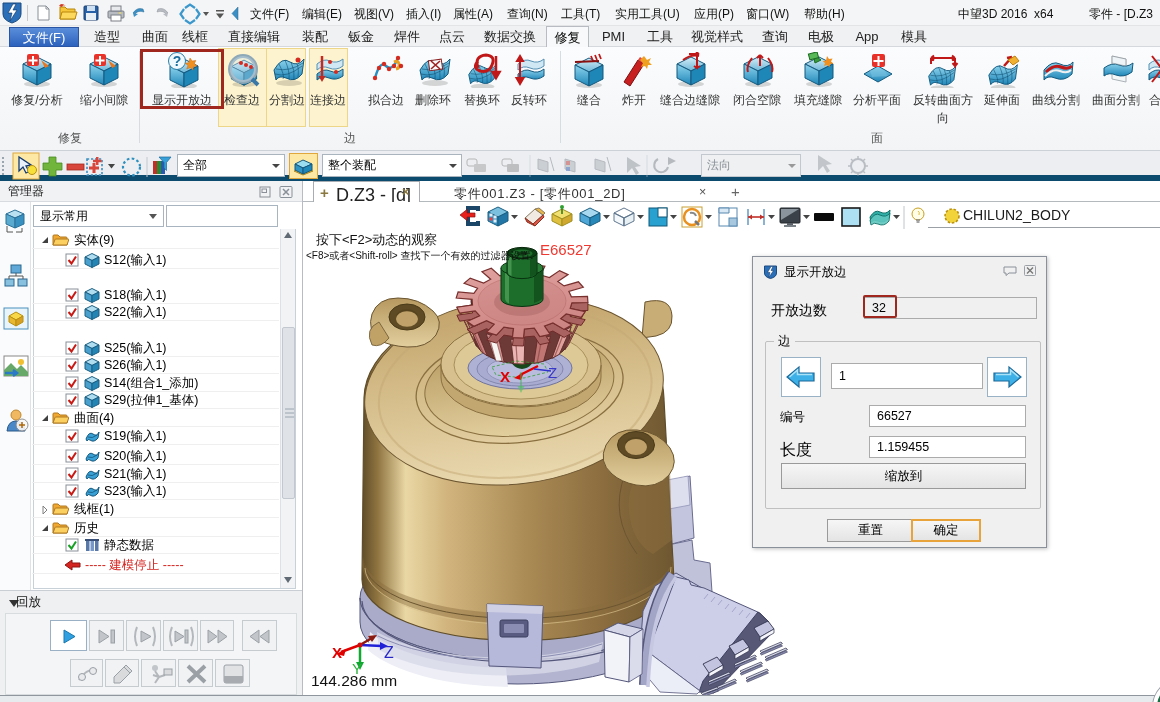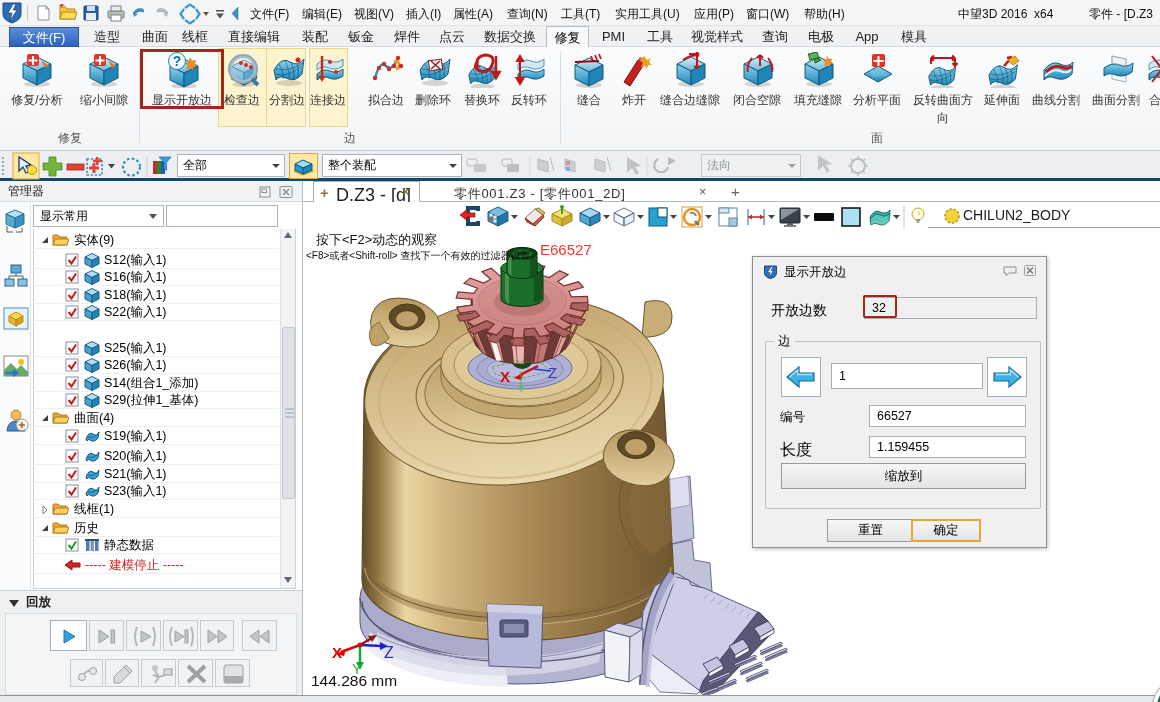--- a/index.html
+++ b/index.html
@@ -16,21 +16,21 @@
 #activetab{position:absolute;top:0px;height:21px;background:#f8f9fa;border:1px solid #b8bcc2;border-bottom:none;line-height:21px;font-size:13px;text-align:center;}
 
 #ribbon{position:absolute;left:0;top:47px;width:1160px;height:104px;background:linear-gradient(#fbfcfd,#f2f4f6);border-bottom:1px solid #ccd1d7;}
 .rgroup-sep{position:absolute;top:4px;height:92px;width:1px;background:#d8dbdf;}
 .rlabel{position:absolute;top:45px;width:70px;text-align:center;font-size:12px;color:#333;}
 .glabel{position:absolute;top:83px;text-align:center;font-size:12px;color:#555;}
 .ricon{position:absolute;top:5px;}
 .ylight{position:absolute;top:1px;height:79px;background:#fdf4cf;border:1px solid #eed689;}
 #redrect{position:absolute;left:140px;top:2px;width:84px;height:60px;border:3px solid #9f271e;}
 
-#toolrow{position:absolute;left:0;top:151px;width:1160px;height:30px;background:#eceef1;border-bottom:3px solid #0c4a6e;}
+#toolrow{position:absolute;left:0;top:151px;width:1160px;height:30px;background:#eceef1;border-bottom:6px solid #0c4a6e;}
 .combo{position:absolute;top:3px;height:23px;background:#fff;border:1px solid #aab4be;font-size:12px;line-height:21px;padding-left:5px;}
 .combo .arr{position:absolute;right:4px;top:9px;width:0;height:0;border-left:4px solid transparent;border-right:4px solid transparent;border-top:4px solid #444;}
 
 #leftpanel{position:absolute;left:0;top:181px;width:303px;height:514px;background:#fff;border-right:1px solid #b8bcc2;}
 #lp-head{position:absolute;left:0;top:0;width:302px;height:21px;background:#f0f2f4;border-bottom:1px solid #d8dbdf;font-size:12px;line-height:20px;padding-left:8px;color:#222;}
 #lp-strip{position:absolute;left:0;top:21px;width:31px;height:493px;background:#fafbfc;border-right:1px solid #e0e3e6;}
 .treerow{position:absolute;left:32px;width:247px;height:18px;font-size:12.5px;line-height:18px;white-space:nowrap;border-bottom:1px solid #efefef;}
 .pbtn{position:absolute;height:31px;background:#f1f2f3;border:1px solid #c6cbd0;}
 
 #doctabs{position:absolute;left:303px;top:181px;width:857px;height:21px;background:#fff;}
@@ -471,29 +471,20 @@
         </div>
 <div class="treerow" style="top:70px">
 <svg class="abs" style="left:33px;top:2px" width="14" height="14">
             <use href="#cb"></use>
           </svg>
 <svg class="abs" style="left:52px;top:1px" width="16" height="16">
             <use href="#cube"></use>
           </svg>
 <span class="abs" style="left:72px">S12(输入1)</span>
         </div>
-<div class="treerow" style="top:87px">
-<svg class="abs" style="left:33px;top:2px" width="14" height="14">
-            <use href="#cb"></use>
-          </svg>
-<svg class="abs" style="left:52px;top:1px" width="16" height="16">
-            <use href="#cube"></use>
-          </svg>
-<span class="abs" style="left:72px">S16(输入1)</span>
-        </div>
 <div class="treerow" style="top:105px">
 <svg class="abs" style="left:33px;top:2px" width="14" height="14">
             <use href="#cb"></use>
           </svg>
 <svg class="abs" style="left:52px;top:1px" width="16" height="16">
             <use href="#cube"></use>
           </svg>
 <span class="abs" style="left:72px">S18(输入1)</span>
         </div>
 <div class="treerow" style="top:122px">
@@ -621,21 +612,21 @@
             <path d="M1 6 L8 1 L8 4 L16 4 L16 8 L8 8 L8 11 Z" fill="#d42420" stroke="#901410"></path>
           </svg>
 <span class="abs" style="left:53px">----- 建模停止 -----</span>
         </div>
 </div>
 
 <div class="abs" style="left:0;top:409px;width:302px;height:105px;background:#eef0f2;border-top:1px solid #c8ced4">
  <svg class="abs" style="left:9px;top:8px" width="10" height="9">
           <polygon points="0,1 10,1 5,8" fill="#333"></polygon>
         </svg>
- <div class="abs" style="left:26px;top:3px;font-size:12.5px;font-weight:bold;color:#222">回放</div>
+ <div class="abs" style="left:16px;top:3px;font-size:12.5px;font-weight:normal;color:#222">回放</div>
  <div class="abs" style="left:5px;top:22px;width:292px;height:82px;background:#f4f5f6;border:1px solid #d8dcde"></div>
 </div>
 <div id="playbtns" style="position:absolute;left:0;top:0;width:302px;height:514px">
 <div class="abs" style="left:50px;top:439px;width:37px;height:31px;background:#fff;border:1px solid #9ab0c4">
           <svg class="abs" style="left:12px;top:8px" width="13" height="15">
             <polygon points="1,1 12,7.5 1,14" fill="#30a0e0" stroke="#1878b0"></polygon>
           </svg>
         </div>
 <div class="pbtn" style="left:89px;top:439px;width:35px">
           <svg class="abs" style="left:8px;top:8px" width="19" height="15">

